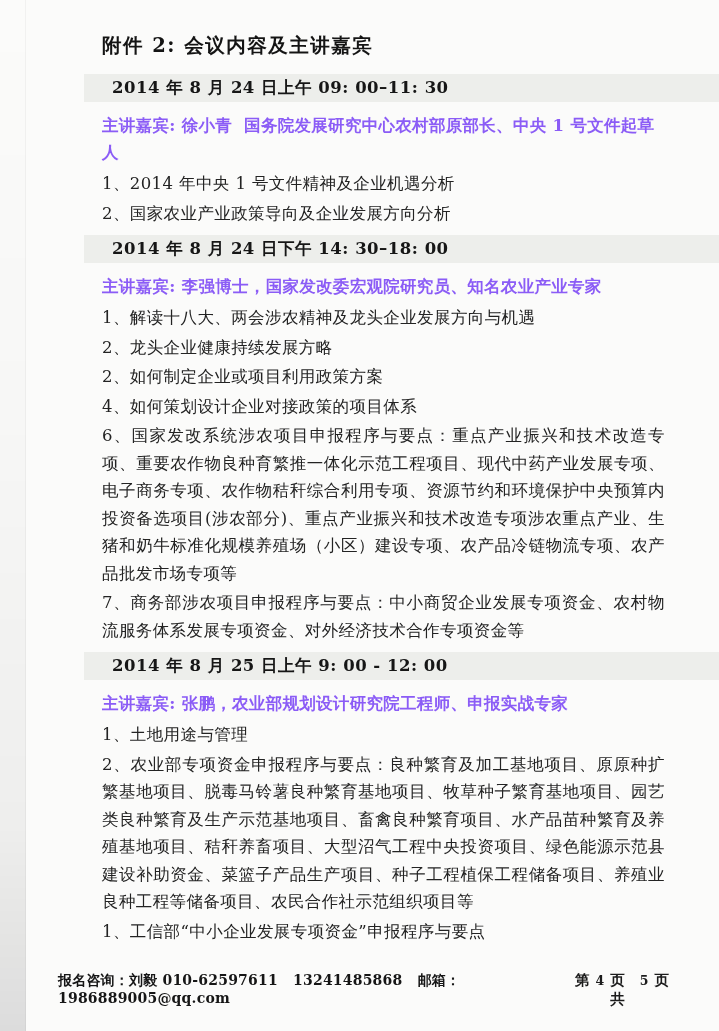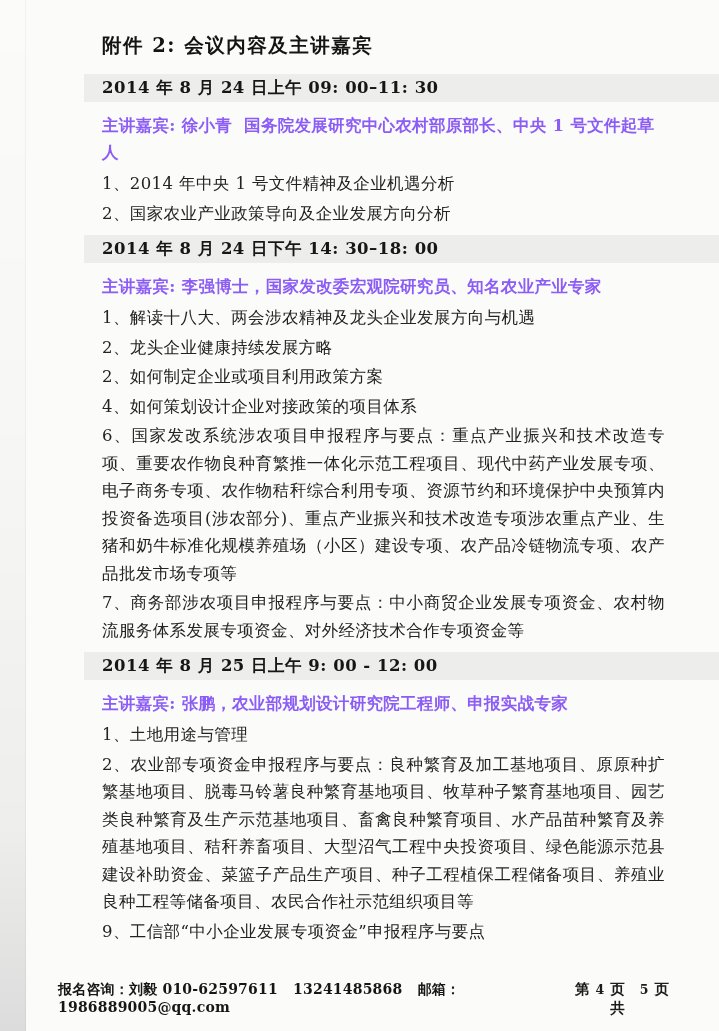--- a/index.html
+++ b/index.html
@@ -31,21 +31,21 @@
     letter-spacing: 1.5px;
     color: #141414;
     line-height: 24px;
   }
   .session { margin: 0; }
   .time-band {
     background: #edeeeb;
     height: 28px; line-height: 28px;
     margin-left: -18px; margin-right: -54px;
     margin-top: 0; margin-bottom: 10px;
-    padding-left: 18px;
+    padding-left: 28px;
     font-weight: 700; font-size: 16.5px;
     letter-spacing: 0.5px;
     color: #161616;
   }
   .session + .session .time-band { margin-top: 8px; }
   .time-band span { white-space: pre-wrap; }
   .speaker {
     font-weight: 700;
     font-size: 16.5px; line-height: 27px;
     margin: 0 0 4px 0;
@@ -54,21 +54,21 @@
     color: #8b5cf6;
   }
   .item {
     font-size: 16.5px; line-height: 27.5px;
     margin: 0 0 2px 0;
     text-align: justify;
     letter-spacing: 0.4px;
     color: #232323;
   }
   .footer {
-    position: absolute; left: 58px; right: 50px; bottom: 13px;
+    position: absolute; left: 58px; right: 50px; bottom: 22px;
     display: flex; justify-content: space-between; align-items: baseline;
   }
   .footer-contact {
     font-weight: 700; font-size: 14px;
     white-space: pre-wrap;
     letter-spacing: 0.2px;
     color: #161616;
   }
   .page-info {
     font-size: 14.5px; font-weight: 600;
@@ -106,21 +106,21 @@
     <p class="item">7、商务部涉农项目申报程序与要点：中小商贸企业发展专项资金、农村物流服务体系发展专项资金、对外经济技术合作专项资金等</p>
   </section>
 
   <section class="session">
     <div class="time-band">
       <span>2014 年 8 月 25 日上午 9: 00 - 12: 00</span>
     </div>
     <p class="speaker">主讲嘉宾: 张鹏，农业部规划设计研究院工程师、申报实战专家</p>
     <p class="item">1、土地用途与管理</p>
     <p class="item">2、农业部专项资金申报程序与要点：良种繁育及加工基地项目、原原种扩繁基地项目、脱毒马铃薯良种繁育基地项目、牧草种子繁育基地项目、园艺类良种繁育及生产示范基地项目、畜禽良种繁育项目、水产品苗种繁育及养殖基地项目、秸秆养畜项目、大型沼气工程中央投资项目、绿色能源示范县建设补助资金、菜篮子产品生产项目、种子工程植保工程储备项目、养殖业良种工程等储备项目、农民合作社示范组织项目等</p>
-    <p class="item">9、工信部“中小企业发展专项资金”申报程序与要点</p>
+    <p class="item">1、工信部“中小企业发展专项资金”申报程序与要点</p>
   </section>
 
 </div>
 
 <div class="footer">
   <span class="footer-contact">报名咨询：刘毅 010-62597611   13241485868   邮箱：1986889005@qq.com</span>
   <span class="page-info">
     <span>第</span>
     <span class="num">4</span>
     <span>页 共</span>

